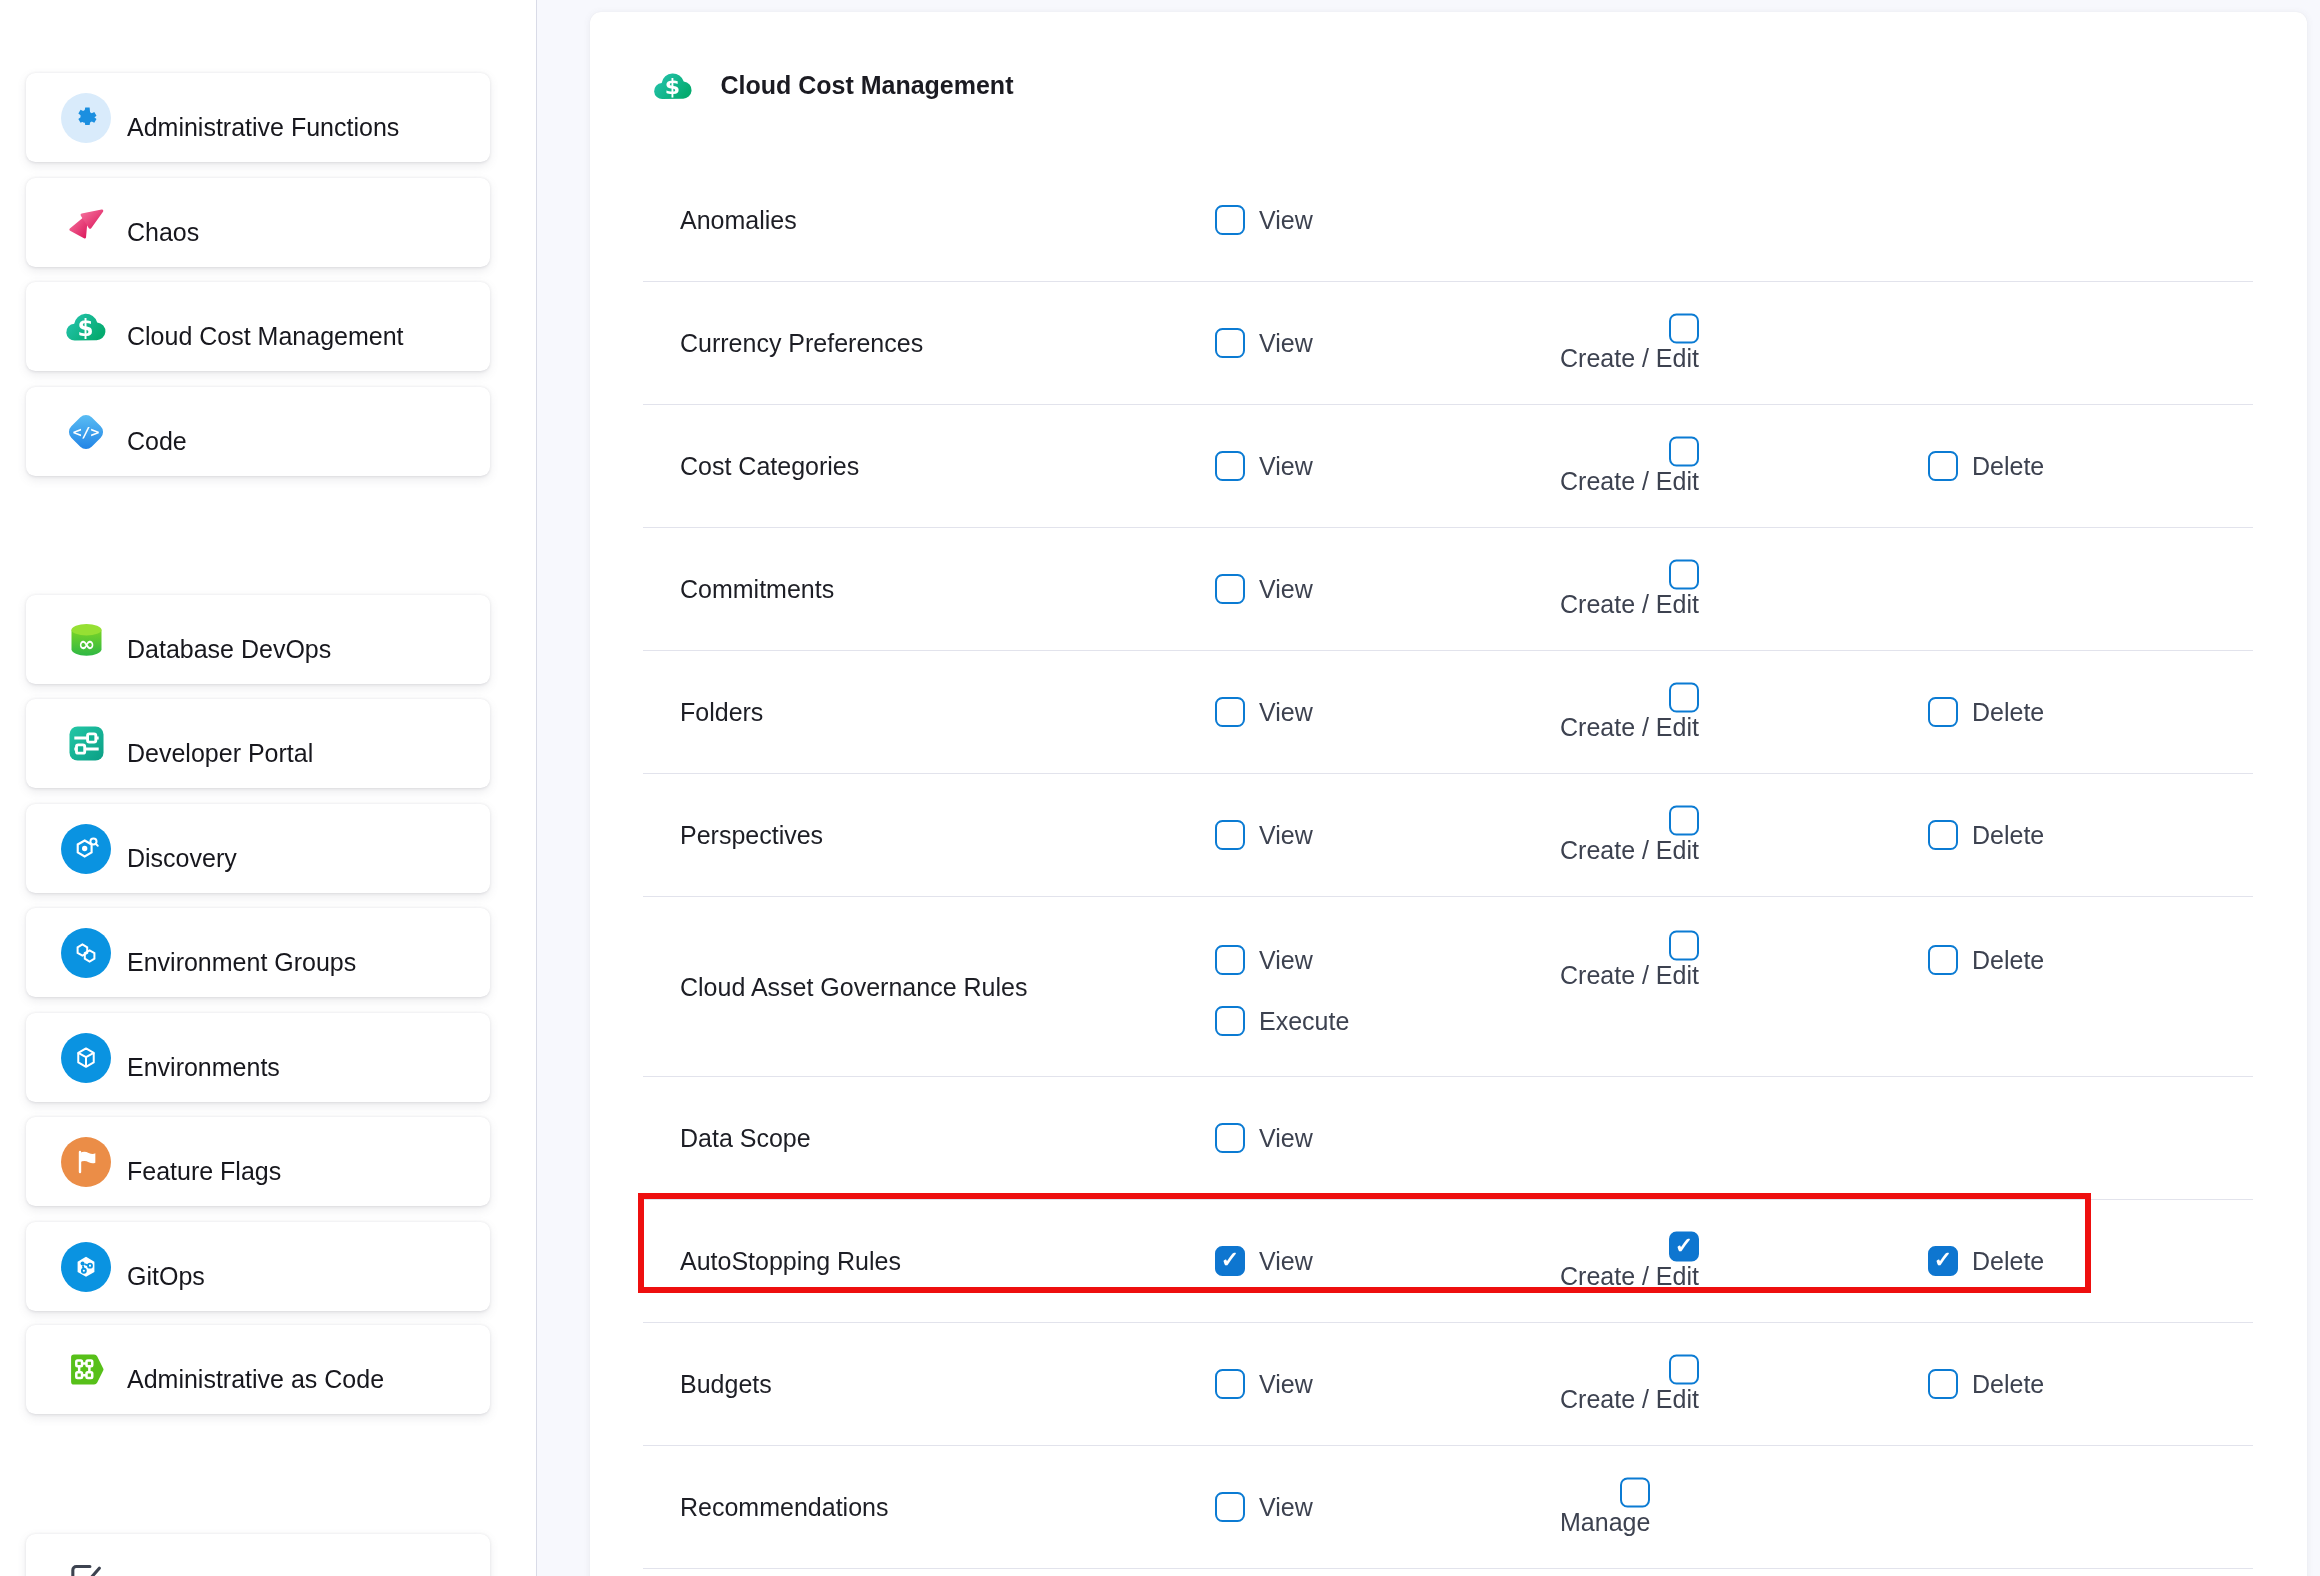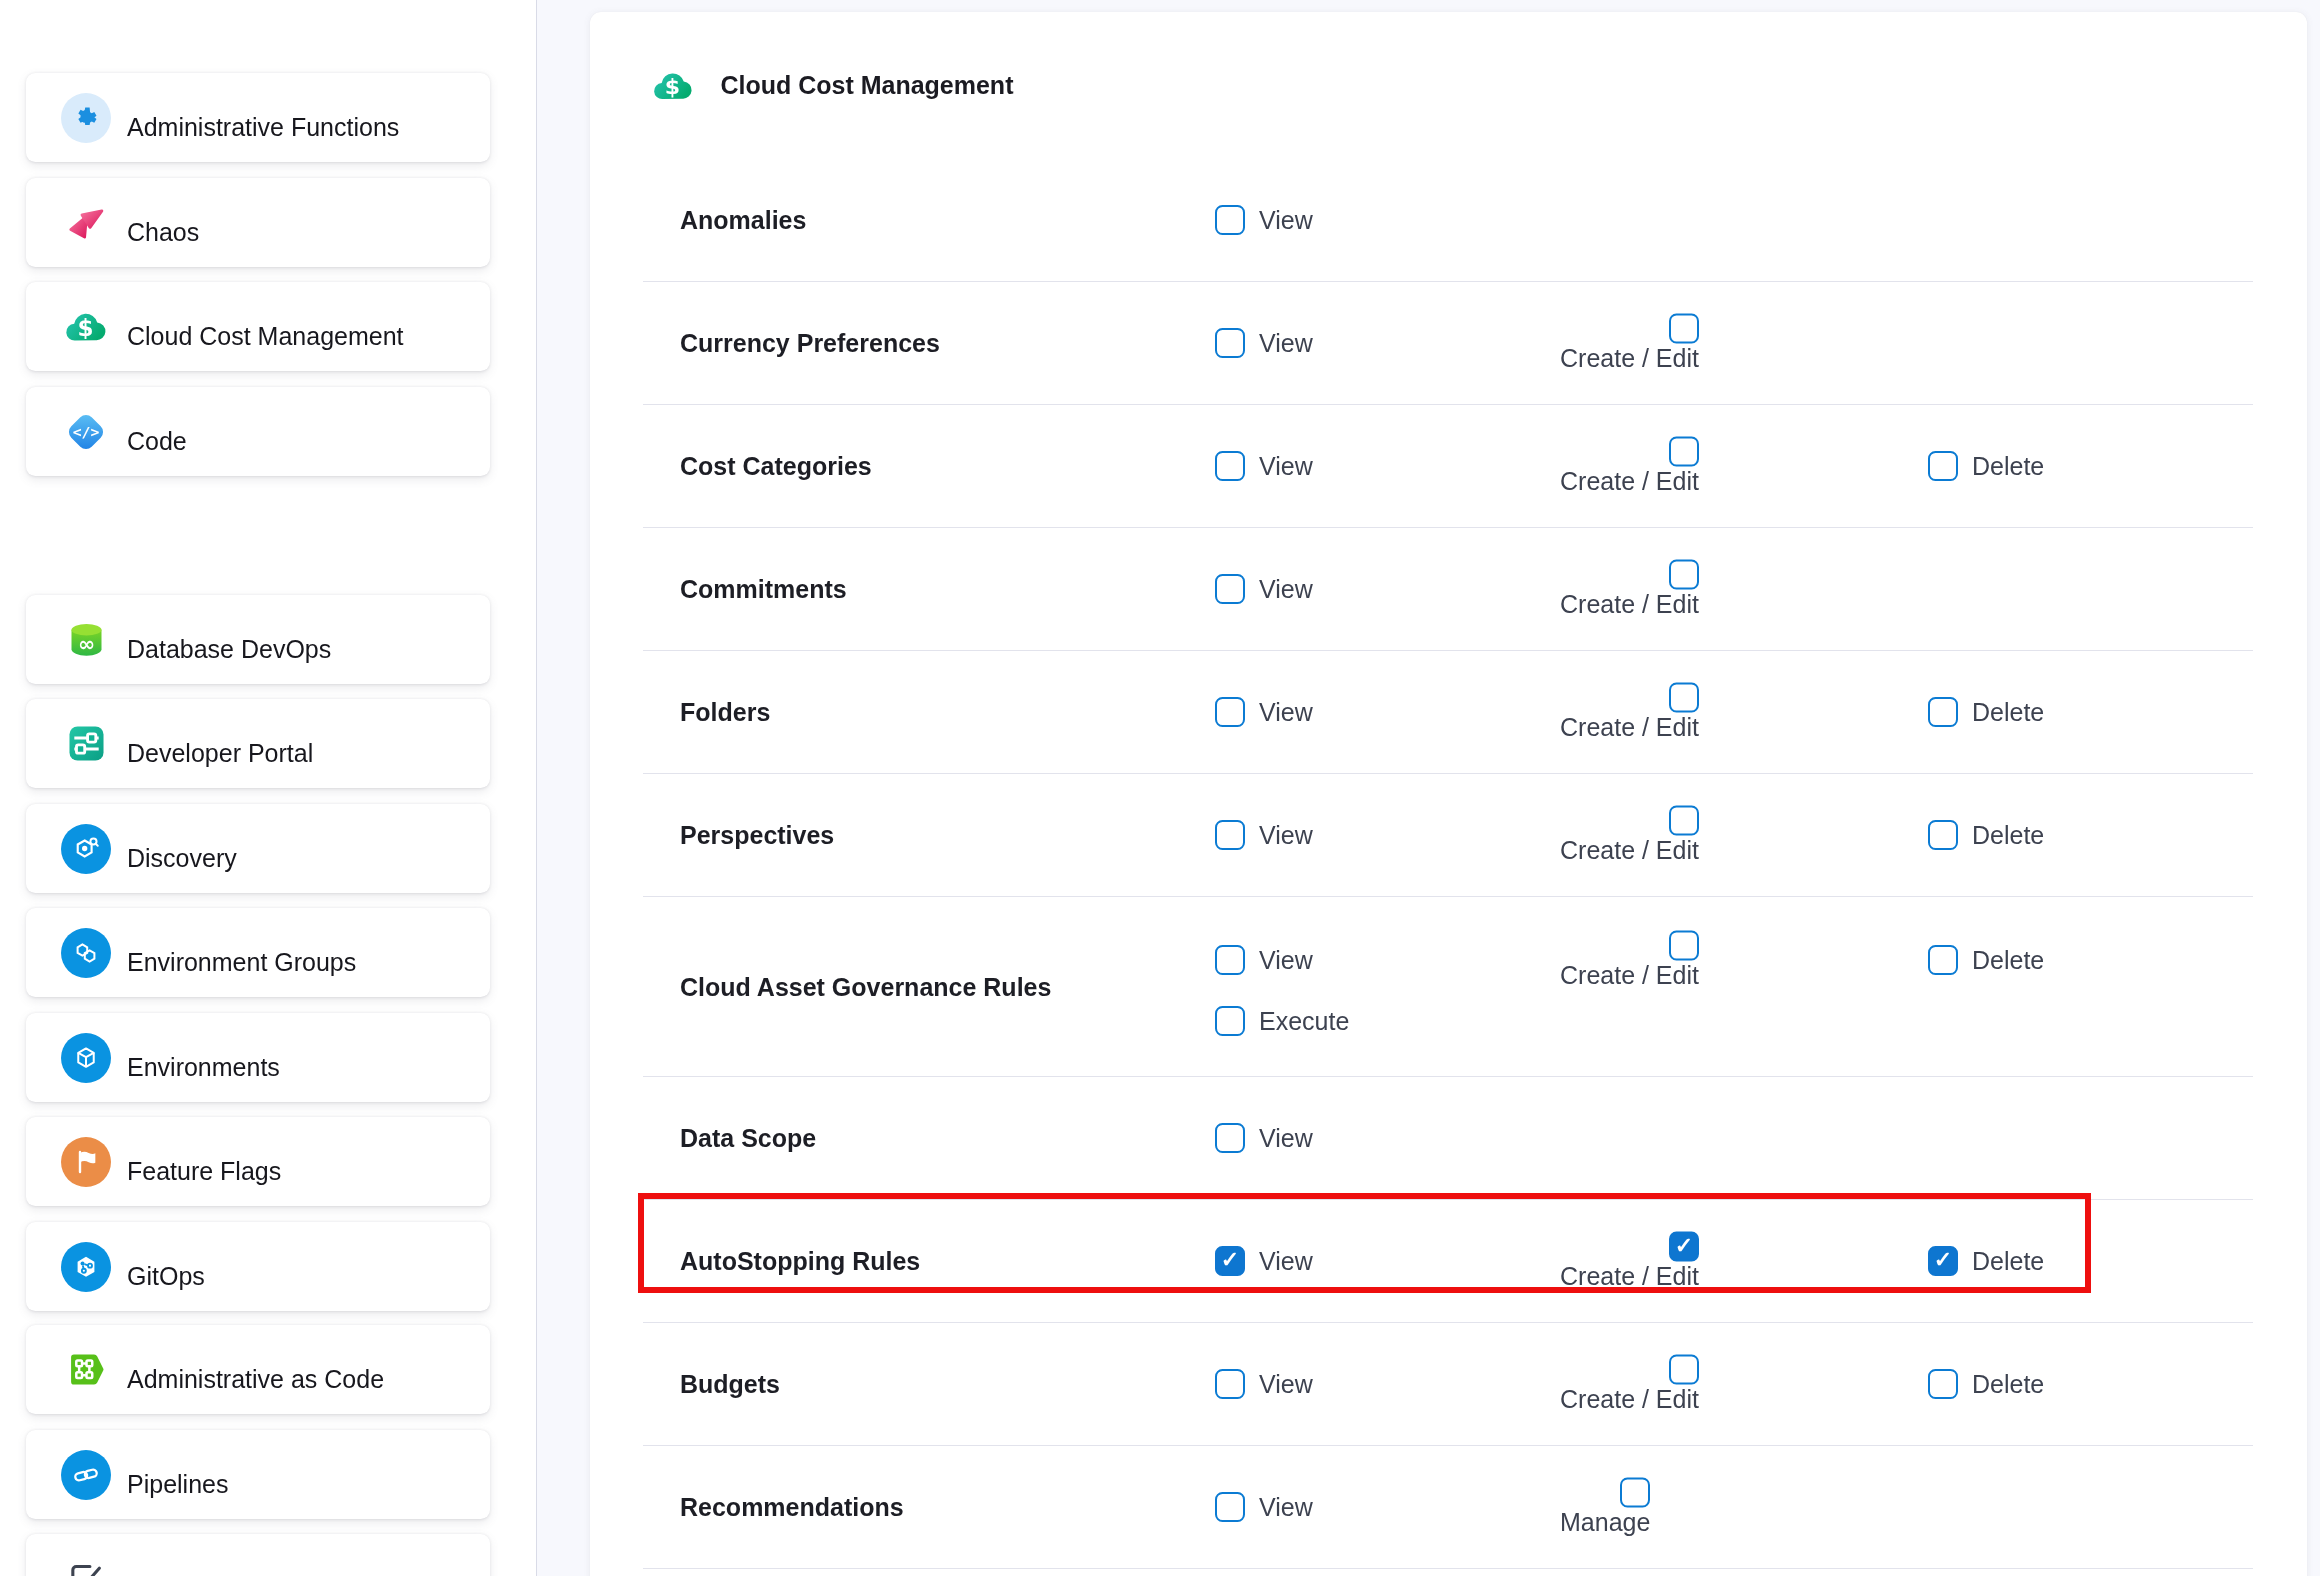--- a/index.html
+++ b/index.html
@@ -44,21 +44,21 @@
   .mod-title{
     margin-left:24px;font-size:25px;font-weight:700;color:#1b1b22;
   }
   
   .prow{
     position:relative;height:122px;border-bottom:1.9px solid #e2e3ec;
   }
   .prow.tall{height:179px;}
   .rlabel{
     position:absolute;left:37px;top:50%;transform:translateY(-50%);
-    font-size:25px;font-weight:700;color:#1d1e25;white-space:nowrap;
+    font-size:25px;font-weight:400;color:#1d1e25;white-space:nowrap;
   }
   .perm{
     position:absolute;top:50%;transform:translateY(-50%);
     display:flex;align-items:flex-end;cursor:pointer;
   }
   .perm.c1{left:572px;}
   .perm.c2{left:903px;flex-direction:column;}
   .perm.c3{left:1285px;}
   .prow.tall .perm.l1{top:35%;}
   .prow.tall .perm.l2{top:69%;}
@@ -247,31 +247,20 @@
           <rect x="12" y="7" width="3.2" height="3.2" rx=".7"></rect>
           <rect x="6.3" y="13.6" width="3.2" height="3.2" rx=".7"></rect>
           <rect x="12" y="13.6" width="3.2" height="3.2" rx=".7"></rect>
           <path d="M9.5 8.6h2.5M7.9 10.2v3.4M13.6 10.2v3.4M9.5 15.2h2.5"></path>
         </g>
       </svg>
     </span>
     <span class="side-label">Administrative as Code</span>
   </div>
 
-  <div class="side-card" style="top:1430px">
-    <span class="ic" style="background:#0a93e1">
-      <svg width="32" height="32" viewBox="0 0 24 24">
-        <g transform="rotate(-14 12 12)" fill="none" stroke="#fff" stroke-width="1.7">
-          <rect x="3.8" y="9.3" width="9" height="5.4" rx="2.7"></rect>
-          <rect x="11.2" y="9.3" width="9" height="5.4" rx="2.7"></rect>
-        </g>
-      </svg>
-    </span>
-    <span class="side-label">Pipelines</span>
-  </div>
 
   <div class="side-card" style="top:1534px">
     <span class="ic">
       <svg width="41" height="41" viewBox="0 0 24 24" fill="none" stroke="#3d4350" stroke-width="1.8" stroke-linejoin="round" stroke-linecap="round">
         <path d="M19 12v6a2 2 0 0 1-2 2H6a2 2 0 0 1-2-2V7a2 2 0 0 1 2-2h8"></path>
         <path d="M8.5 11.5l3.3 3.3L19.5 6"></path>
       </svg>
     </span>
     <span class="side-label">Policies</span>
   </div>

